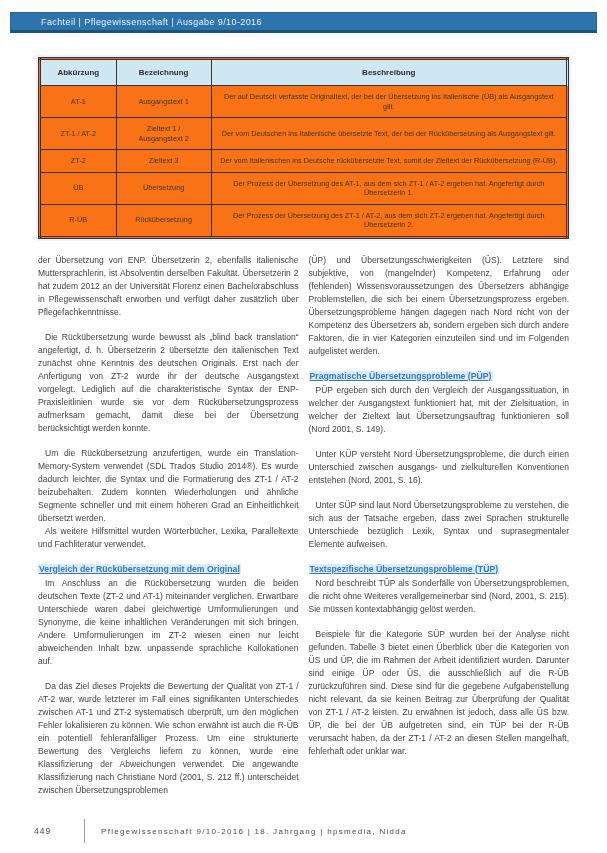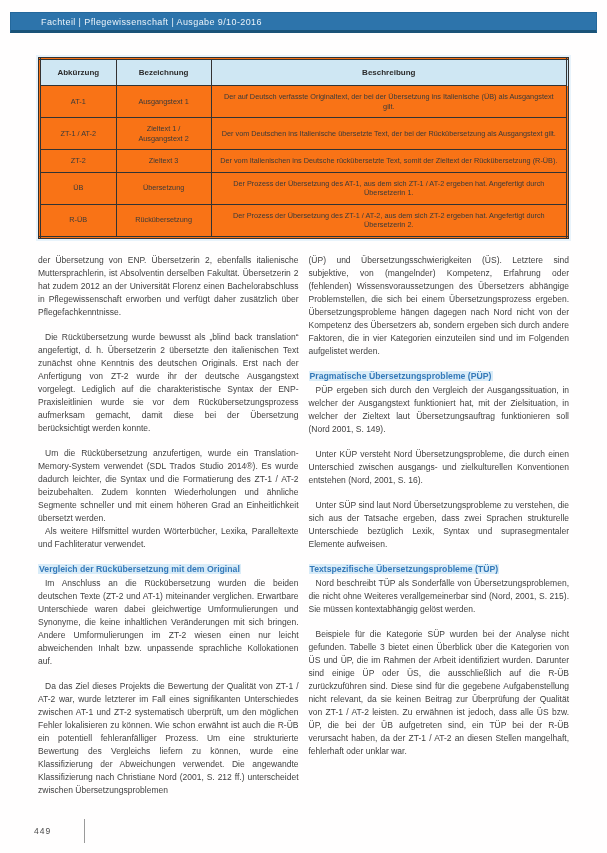--- a/index.html
+++ b/index.html
@@ -38,20 +38,21 @@
   .columns{display:flex;gap:10px;margin-top:15px;}
   .col{width:260.5px;}
   .p{
     margin:0 0 12px 0;font-size:8.5px;line-height:13px;text-align:justify;color:#3f3f3f;
   }
   .p.ind{text-indent:7px;}
   .p.tight{margin-bottom:0;}
   .col h3{
     margin:0 0 1px 0;font-size:8.7px;line-height:13px;font-weight:bold;
     color:#3579b8;
+    text-decoration:underline;
   }
   .col h3 span{background:#d9ecf8;padding:0 1px;}
   
   .footer{
     position:absolute;left:34px;top:818px;width:531px;height:26px;
     display:flex;align-items:center;
   }
   .footer .pagenum{font-size:8.5px;color:#4a4a4a;letter-spacing:1px;width:50px;}
   .footer .divider{width:1px;height:24px;background:#9a9a9a;margin-right:16px;}
   .footer .journal{font-size:8px;color:#4a4a4a;letter-spacing:1.3px;white-space:nowrap;}
@@ -132,15 +133,16 @@
         <p class="p ind">Nord beschreibt TÜP als Sonderfälle von Übersetzungsproblemen, die nicht ohne Weiteres verallgemeinerbar sind (Nord, 2001, S. 215). Sie müssen kontextabhängig gelöst werden.</p>
         <p class="p ind">Beispiele für die Kategorie SÜP wurden bei der Analyse nicht gefunden. Tabelle 3 bietet einen Überblick über die Kategorien von ÜS und ÜP, die im Rahmen der Arbeit identifiziert wurden. Darunter sind einige ÜP oder ÜS, die ausschließlich auf die R-ÜB zurückzuführen sind. Diese sind für die gegebene Aufgabenstellung nicht relevant, da sie keinen Beitrag zur Überprüfung der Qualität von ZT-1 / AT-2 leisten. Zu erwähnen ist jedoch, dass alle ÜS bzw. ÜP, die bei der ÜB aufgetreten sind, ein TÜP bei der R-ÜB verursacht haben, da der ZT-1 / AT-2 an diesen Stellen mangelhaft, fehlerhaft oder unklar war.</p>
       </div>
 
     </div>
   </div>
 
   <div class="footer">
     <span class="pagenum">449</span>
     <span class="divider"></span>
+    <span class="journal">Pflegewissenschaft 9/10-2016 | 18. Jahrgang | hpsmedia, Nidda</span>
   </div>
 
 </div>
 
 </body></html>

